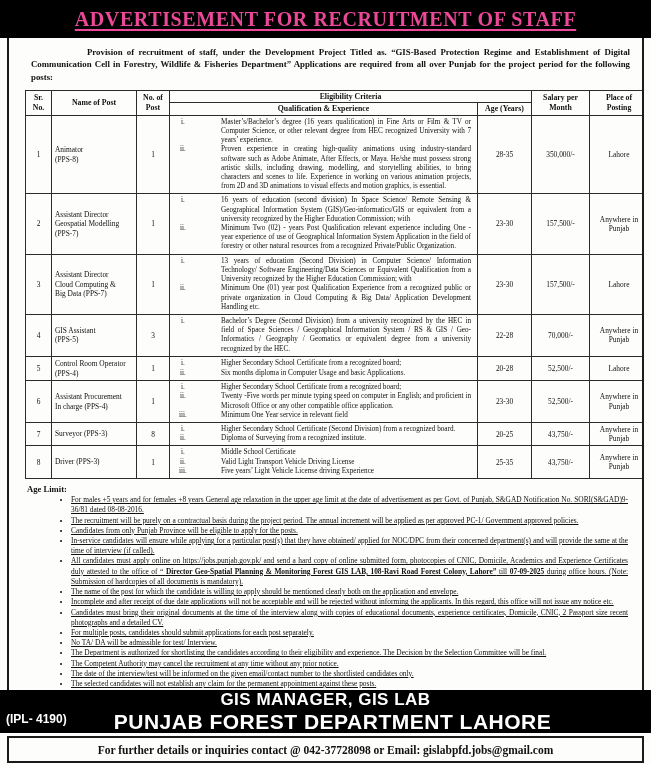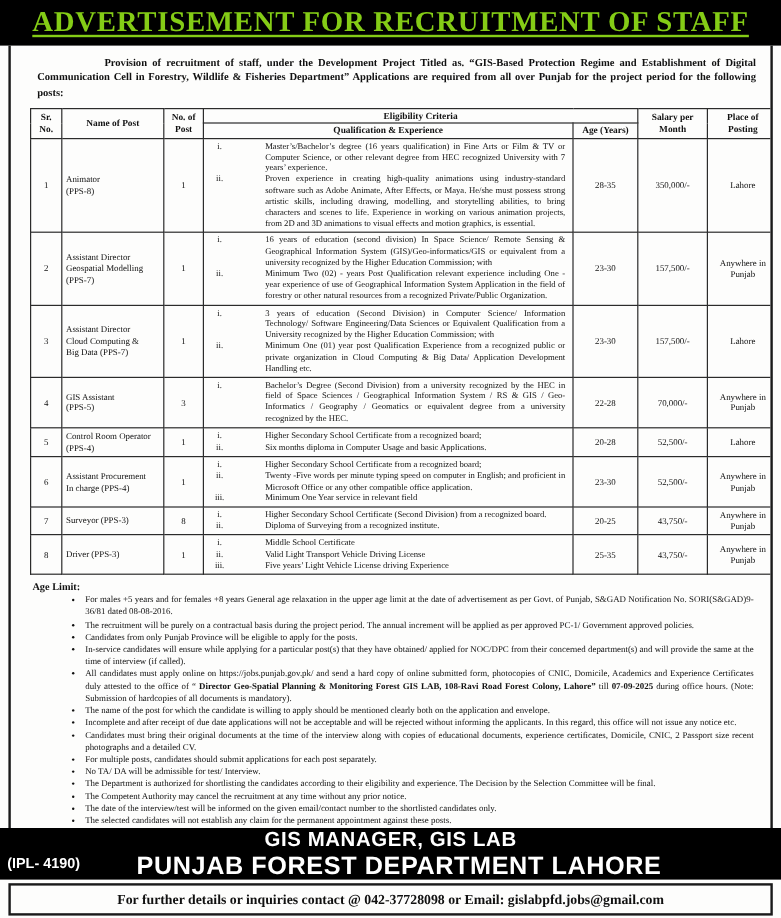--- a/index.html
+++ b/index.html
@@ -7,21 +7,21 @@
   .page {
     width:651px; height:765px; margin:0 auto; background:#fdfdfc;
     font-family:"Liberation Serif", serif; color:#111; overflow:hidden;
     position:relative;
   }
   
   .title-band {
     background:#000; height:38px; display:flex; align-items:center; justify-content:center;
   }
   .title-band h1 {
-    color:#84cc16; font-size:24px; font-weight:bold; letter-spacing:.6px;
+    color:#ec4899; font-size:20px; font-weight:bold; letter-spacing:.6px;
     text-decoration:underline; text-underline-offset:3px; white-space:nowrap;
   }
   
   .content-box {
     margin:0 7px; border:2px solid #1a1a1a; border-top:0; border-bottom:0;
     height:652px; padding:6px 6px 0 16px; overflow:hidden;
   }
   .intro {
     font-size:8.8px; line-height:1.4; text-align:justify; font-weight:bold;
     text-indent:56px; padding:2px 6px 5px 6px;
@@ -37,21 +37,21 @@
   col.c-qual{width:308px} col.c-age{width:54px} col.c-sal{width:58px} col.c-place{width:59px}
   td.center { text-align:center; font-size:7.4px; line-height:1.25; }
   td.name-cell { font-size:7.4px; line-height:1.3; padding:2px 3px; white-space:pre-line; text-align:left; }
   td.qual-cell { vertical-align:top; padding:2px 3px 2px 0; }
   .qitem { display:grid; grid-template-columns:26px 1fr; column-gap:2px; font-size:7.2px; line-height:1.28; }
   .qnum { text-align:center; }
   .qtxt { text-align:justify; padding-right:3px;margin-left:23px; }
   
   .sec-heading { font-size:8.6px; font-weight:bold; padding:2px 0 1px 2px; }
   ul.bullets { list-style:disc; margin:0 4px 0 0; padding-left:46px; }
-  ul.bullets li { font-size:7.4px; line-height:1.38; text-align:justify; padding-right:4px; }
+  ul.bullets li { font-size:7.4px; line-height:1.38; text-align:justify; padding-right:4px;text-decoration:underline; }
   .b { font-weight:bold; }
   
   .footer-band {
     background:#000; height:43px; color:#fff; position:relative;
     display:flex; flex-direction:column; align-items:center; justify-content:center;
     font-family:"Liberation Sans", sans-serif; font-weight:bold;
   }
   .footer-band .l1 { font-size:17px; letter-spacing:.5px; }
   .footer-band .l2 { font-size:21px; letter-spacing:.5px;margin-left:14px; }
   .ipl { position:absolute; left:6px; bottom:7px; font-size:12px; }
@@ -145,21 +145,21 @@
       </tr>
           <tr>
         <td class="center">3</td>
         <td class="name-cell">Assistant Director
 Cloud Computing &amp;
 Big Data (PPS-7)</td>
         <td class="center">1</td>
         <td class="qual-cell">
               <div class="qitem">
                 <span class="qnum">i.</span>
-                <span class="qtxt">3 years of education (Second Division) in Computer Science/ Information Technology/ Software Engineering/Data Sciences or Equivalent Qualification from a University recognized by the Higher Education Commission; with</span>
+                <span class="qtxt">13 years of education (Second Division) in Computer Science/ Information Technology/ Software Engineering/Data Sciences or Equivalent Qualification from a University recognized by the Higher Education Commission; with</span>
               </div>
               <div class="qitem">
                 <span class="qnum">ii.</span>
                 <span class="qtxt">Minimum One (01) year post Qualification Experience from a recognized public or private organization in Cloud Computing &amp; Big Data/ Application Development Handling etc.</span>
               </div>
             </td>
         <td class="center">23-30</td>
         <td class="center">157,500/-</td>
         <td class="center">Lahore</td>
       </tr>

